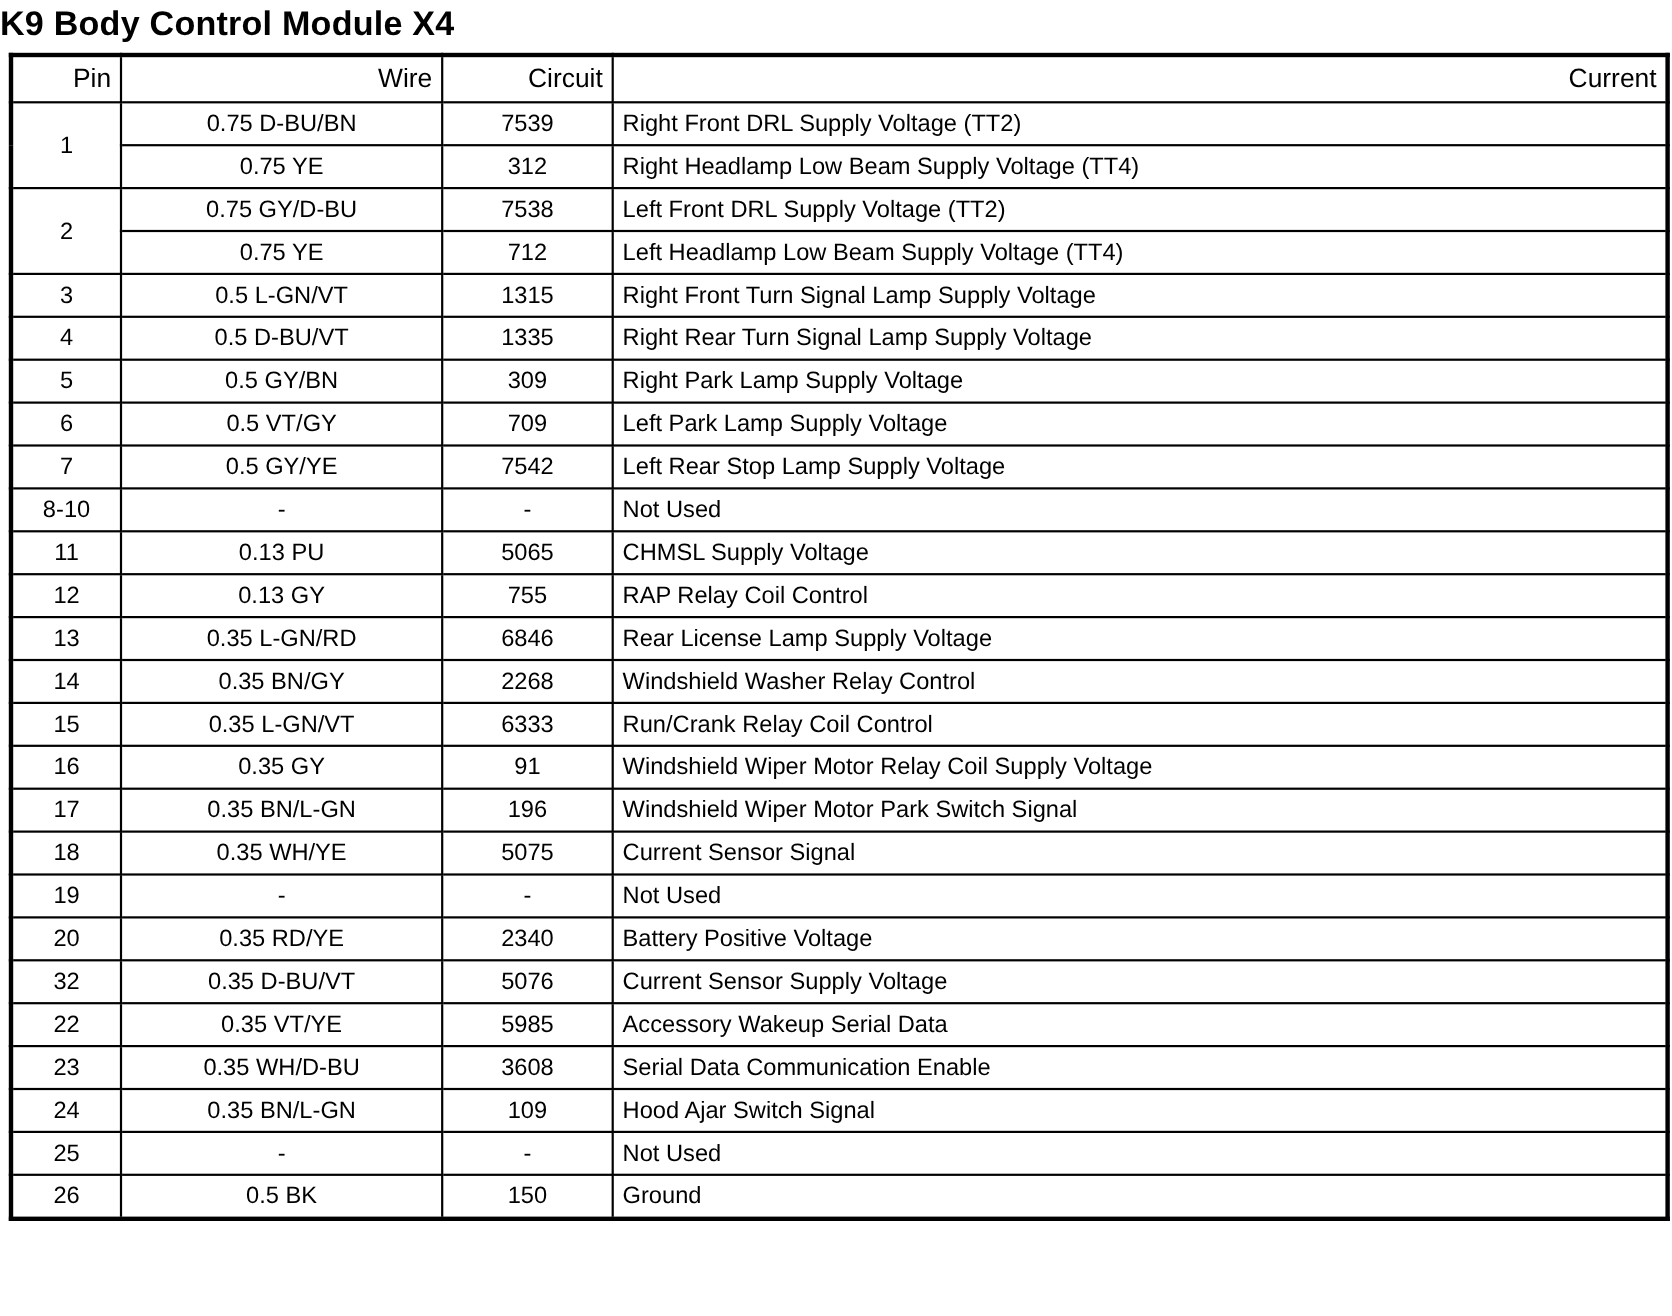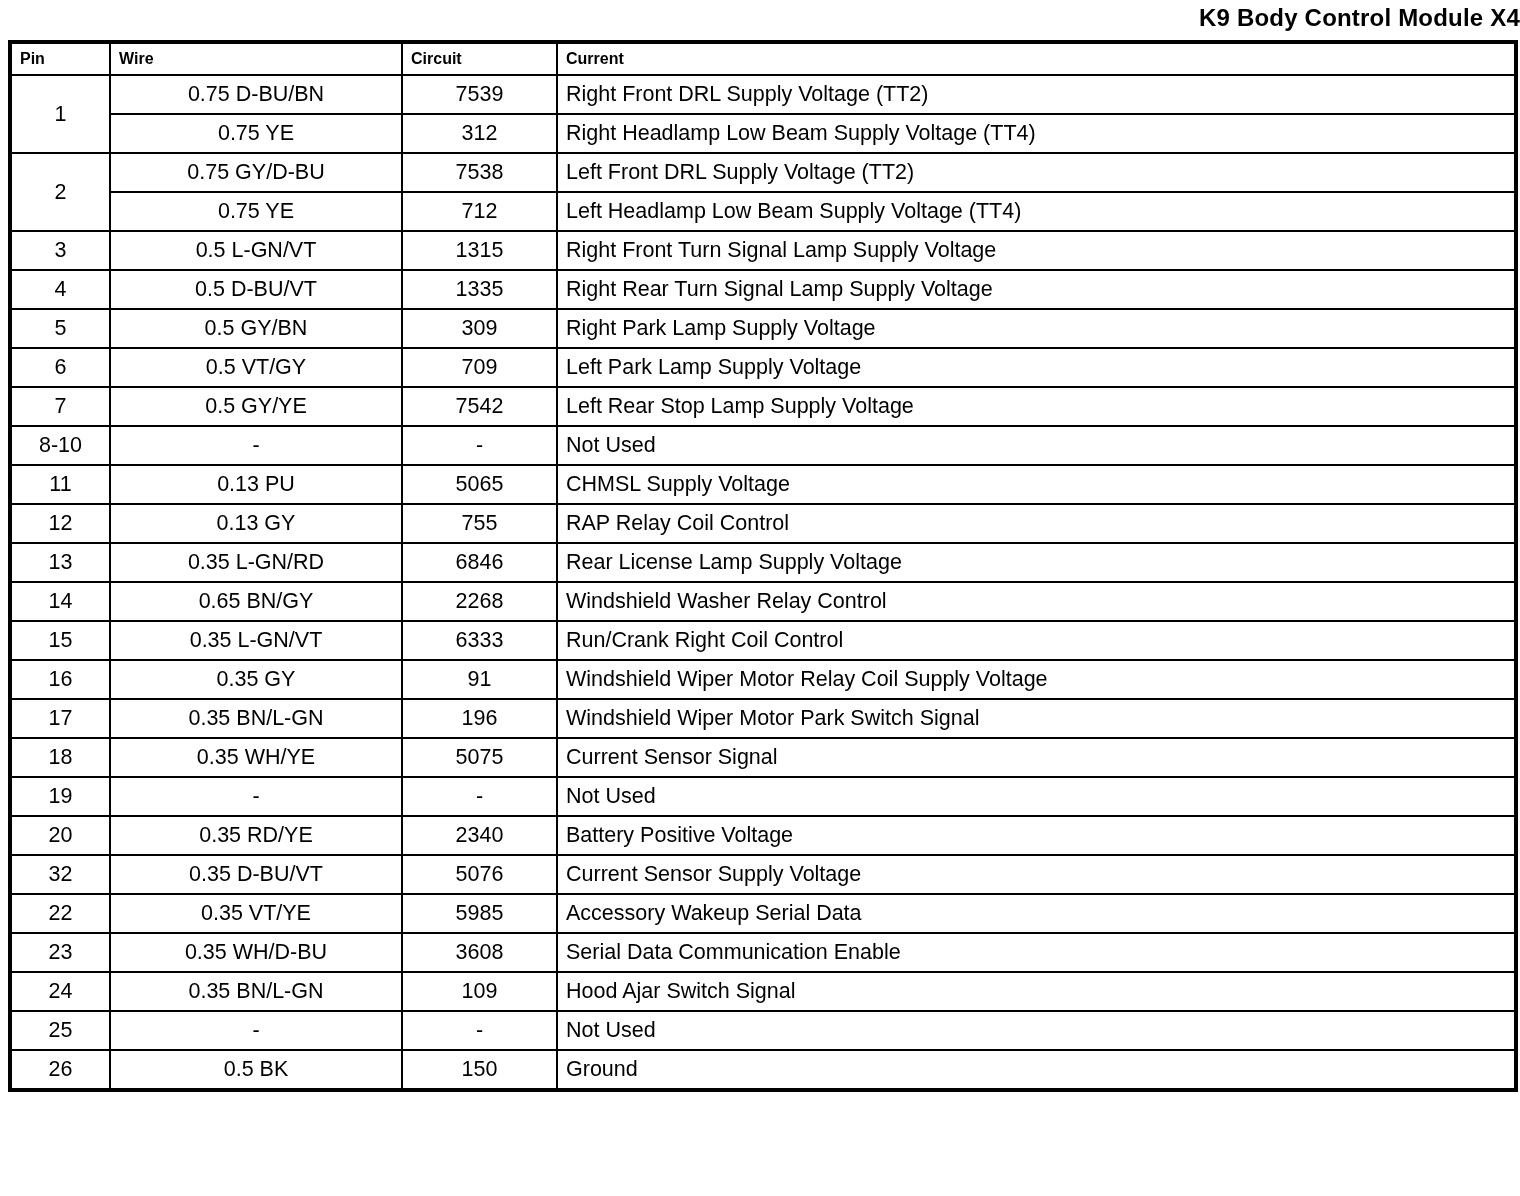--- a/index.html
+++ b/index.html
@@ -9,23 +9,23 @@
     color: #000000;
     font-family: "Liberation Sans", "DejaVu Sans", sans-serif;
   }
   .page {
     width: 1520px;
     height: 1196px;
     box-sizing: border-box;
     padding-top: 2px;
   }
   .title {
-    text-align: right;
+    text-align: left;
     font-weight: bold;
-    font-size: 24px;
+    font-size: 31px;
     margin: 2px 0 8px 0;
     letter-spacing: 0.2px;
   }
   table.pinout {
     border-collapse: collapse;
     table-layout: fixed;
     width: 1506px;
     margin-left: 8px;
     border: 4px solid #000000;
     font-size: 21.5px;
@@ -36,23 +36,23 @@
   table.pinout col.col-function { width: 959px; }
   table.pinout th, table.pinout td {
     border: 2px solid #000000;
     padding: 6px 8px;
     height: 28px;
     overflow: hidden;
     white-space: nowrap;
     box-sizing: border-box;
   }
   table.pinout th {
-    font-weight: bold;
-    font-size: 16px;
-    text-align: left;
+    font-weight: normal;
+    font-size: 24px;
+    text-align: right;
     height: 30px;
   }
   td.c-pin, td.c-wire, td.c-circuit {
     text-align: center;
   }
   td.c-function {
     text-align: left;
     padding-left: 8px;
   }
 </style>
@@ -149,29 +149,29 @@
           <td class="c-function">RAP Relay Coil Control</td>
         </tr>
         <tr>
           <td class="c-pin">13</td>
           <td class="c-wire">0.35 L-GN/RD</td>
           <td class="c-circuit">6846</td>
           <td class="c-function">Rear License Lamp Supply Voltage</td>
         </tr>
         <tr>
           <td class="c-pin">14</td>
-          <td class="c-wire">0.65 BN/GY</td>
+          <td class="c-wire">0.35 BN/GY</td>
           <td class="c-circuit">2268</td>
           <td class="c-function">Windshield Washer Relay Control</td>
         </tr>
         <tr>
           <td class="c-pin">15</td>
           <td class="c-wire">0.35 L-GN/VT</td>
           <td class="c-circuit">6333</td>
-          <td class="c-function">Run/Crank Right Coil Control</td>
+          <td class="c-function">Run/Crank Relay Coil Control</td>
         </tr>
         <tr>
           <td class="c-pin">16</td>
           <td class="c-wire">0.35 GY</td>
           <td class="c-circuit">91</td>
           <td class="c-function">Windshield Wiper Motor Relay Coil Supply Voltage</td>
         </tr>
         <tr>
           <td class="c-pin">17</td>
           <td class="c-wire">0.35 BN/L-GN</td>

